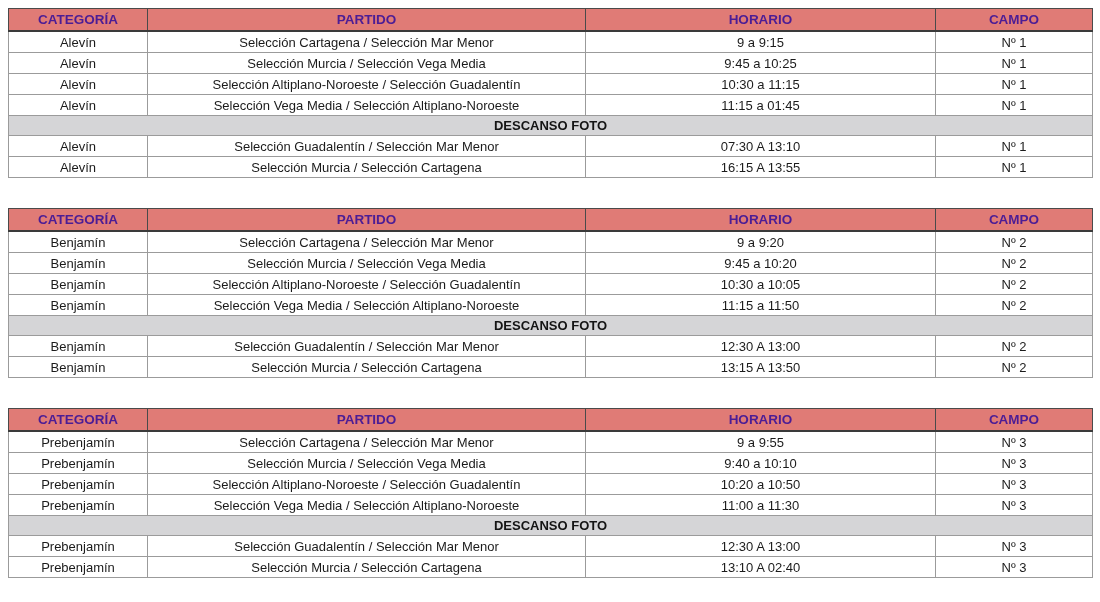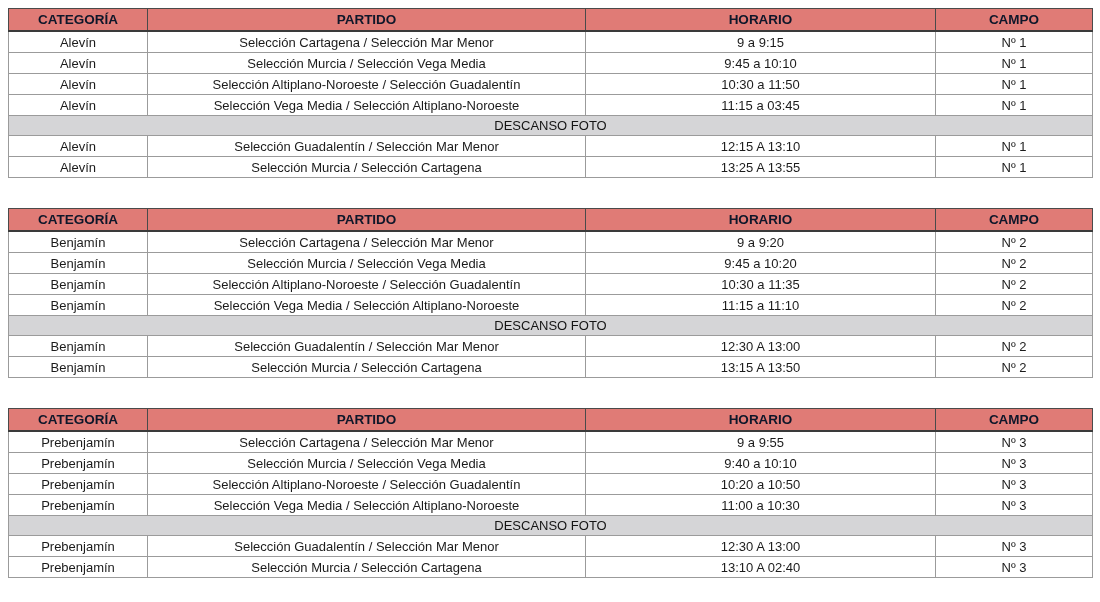--- a/index.html
+++ b/index.html
@@ -31,35 +31,35 @@
 
   table.schedule th {
     background: #E07B76;
     border: 1px solid #4a4a4a;
     border-bottom: 2px solid #3a3a3a;
     font-weight: bold;
     font-size: 13.5px;
     height: 21px;
     text-align: center;
     padding: 0 2px;
-    color: #0f172a;
+    color: #4c1d95;
   }
   table.schedule td {
     border: 1px solid #9b9b9b;
     font-size: 13px;
     height: 20px;
     text-align: center;
     padding: 0 2px;
     background: #ffffff;
     white-space: nowrap;
     overflow: hidden;
   }
   table.schedule tr.break-row td {
     background: #D5D5D7;
-    font-weight: normal;
+    font-weight: bold;
     font-size: 13px;
     height: 19px;
     color: #141414;
   }
 </style>
 </head>
 <body>
 
 <div class="page">
 
@@ -81,48 +81,48 @@
     <tbody>
       <tr>
         <td>Alevín</td>
         <td>Selección Cartagena / Selección Mar Menor</td>
         <td>9 a 9:15</td>
         <td>Nº 1</td>
       </tr>
       <tr>
         <td>Alevín</td>
         <td>Selección Murcia / Selección Vega Media</td>
-        <td>9:45 a 10:10</td>
+        <td>9:45 a 10:25</td>
         <td>Nº 1</td>
       </tr>
       <tr>
         <td>Alevín</td>
         <td>Selección Altiplano-Noroeste / Selección Guadalentín</td>
-        <td>10:30 a 11:50</td>
+        <td>10:30 a 11:15</td>
         <td>Nº 1</td>
       </tr>
       <tr>
         <td>Alevín</td>
         <td>Selección Vega Media / Selección Altiplano-Noroeste</td>
-        <td>11:15 a 03:45</td>
+        <td>11:15 a 01:45</td>
         <td>Nº 1</td>
       </tr>
       <tr class="break-row">
         <td colspan="4">DESCANSO FOTO</td>
       </tr>
       <tr>
         <td>Alevín</td>
         <td>Selección Guadalentín / Selección Mar Menor</td>
-        <td>12:15 A 13:10</td>
+        <td>07:30 A 13:10</td>
         <td>Nº 1</td>
       </tr>
       <tr>
         <td>Alevín</td>
         <td>Selección Murcia / Selección Cartagena</td>
-        <td>13:25 A 13:55</td>
+        <td>16:15 A 13:55</td>
         <td>Nº 1</td>
       </tr>
     </tbody>
   </table>
 
   <table class="schedule">
     <colgroup>
       <col class="col-categoria">
         <col class="col-partido">
         <col class="col-horario">
@@ -145,27 +145,27 @@
       </tr>
       <tr>
         <td>Benjamín</td>
         <td>Selección Murcia / Selección Vega Media</td>
         <td>9:45 a 10:20</td>
         <td>Nº 2</td>
       </tr>
       <tr>
         <td>Benjamín</td>
         <td>Selección Altiplano-Noroeste / Selección Guadalentín</td>
-        <td>10:30 a 11:35</td>
+        <td>10:30 a 10:05</td>
         <td>Nº 2</td>
       </tr>
       <tr>
         <td>Benjamín</td>
         <td>Selección Vega Media / Selección Altiplano-Noroeste</td>
-        <td>11:15 a 11:10</td>
+        <td>11:15 a 11:50</td>
         <td>Nº 2</td>
       </tr>
       <tr class="break-row">
         <td colspan="4">DESCANSO FOTO</td>
       </tr>
       <tr>
         <td>Benjamín</td>
         <td>Selección Guadalentín / Selección Mar Menor</td>
         <td>12:30 A 13:00</td>
         <td>Nº 2</td>
@@ -209,21 +209,21 @@
       </tr>
       <tr>
         <td>Prebenjamín</td>
         <td>Selección Altiplano-Noroeste / Selección Guadalentín</td>
         <td>10:20 a 10:50</td>
         <td>Nº 3</td>
       </tr>
       <tr>
         <td>Prebenjamín</td>
         <td>Selección Vega Media / Selección Altiplano-Noroeste</td>
-        <td>11:00 a 10:30</td>
+        <td>11:00 a 11:30</td>
         <td>Nº 3</td>
       </tr>
       <tr class="break-row">
         <td colspan="4">DESCANSO FOTO</td>
       </tr>
       <tr>
         <td>Prebenjamín</td>
         <td>Selección Guadalentín / Selección Mar Menor</td>
         <td>12:30 A 13:00</td>
         <td>Nº 3</td>

